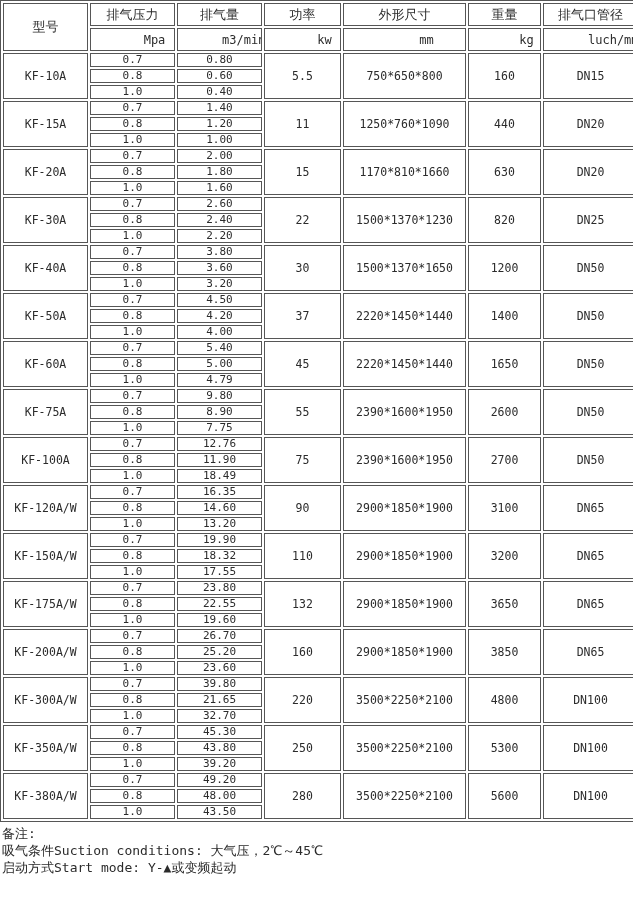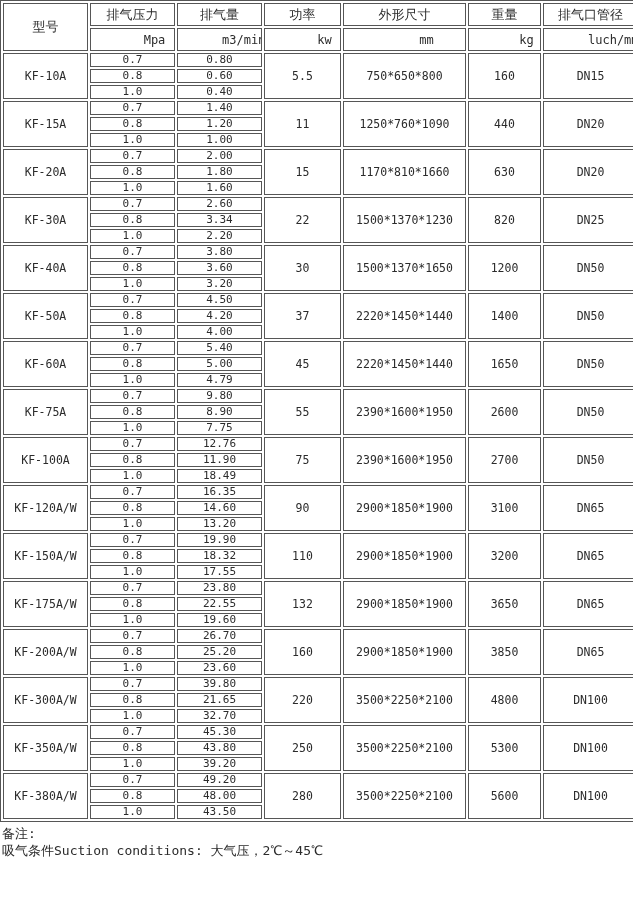--- a/index.html
+++ b/index.html
@@ -147,21 +147,21 @@
         <td rowspan="3" class="span-cell">KF-30A</td>
         <td>0.7</td>
         <td>2.60</td>
         <td rowspan="3" class="span-cell">22</td>
         <td rowspan="3" class="span-cell">1500*1370*1230</td>
         <td rowspan="3" class="span-cell">820</td>
         <td rowspan="3" class="span-cell">DN25</td>
       </tr>
       <tr>
         <td>0.8</td>
-        <td>3.34</td>
+        <td>2.40</td>
       </tr>
       <tr>
         <td>1.0</td>
         <td>2.20</td>
       </tr>
       <tr>
         <td rowspan="3" class="span-cell">KF-40A</td>
         <td>0.7</td>
         <td>3.80</td>
         <td rowspan="3" class="span-cell">30</td>
@@ -364,14 +364,15 @@
         <td>1.0</td>
         <td>43.50</td>
       </tr>
     </tbody>
 </table>
 
 <div class="notes">
   <div class="note-line">备注:</div>
   <div>
       <div class="note-line">吸气条件Suction conditions: 大气压，2℃～45℃</div>
+      <div class="note-line">启动方式Start mode: Y-▲或变频起动</div>
     </div>
 </div>
 
 </body></html>

